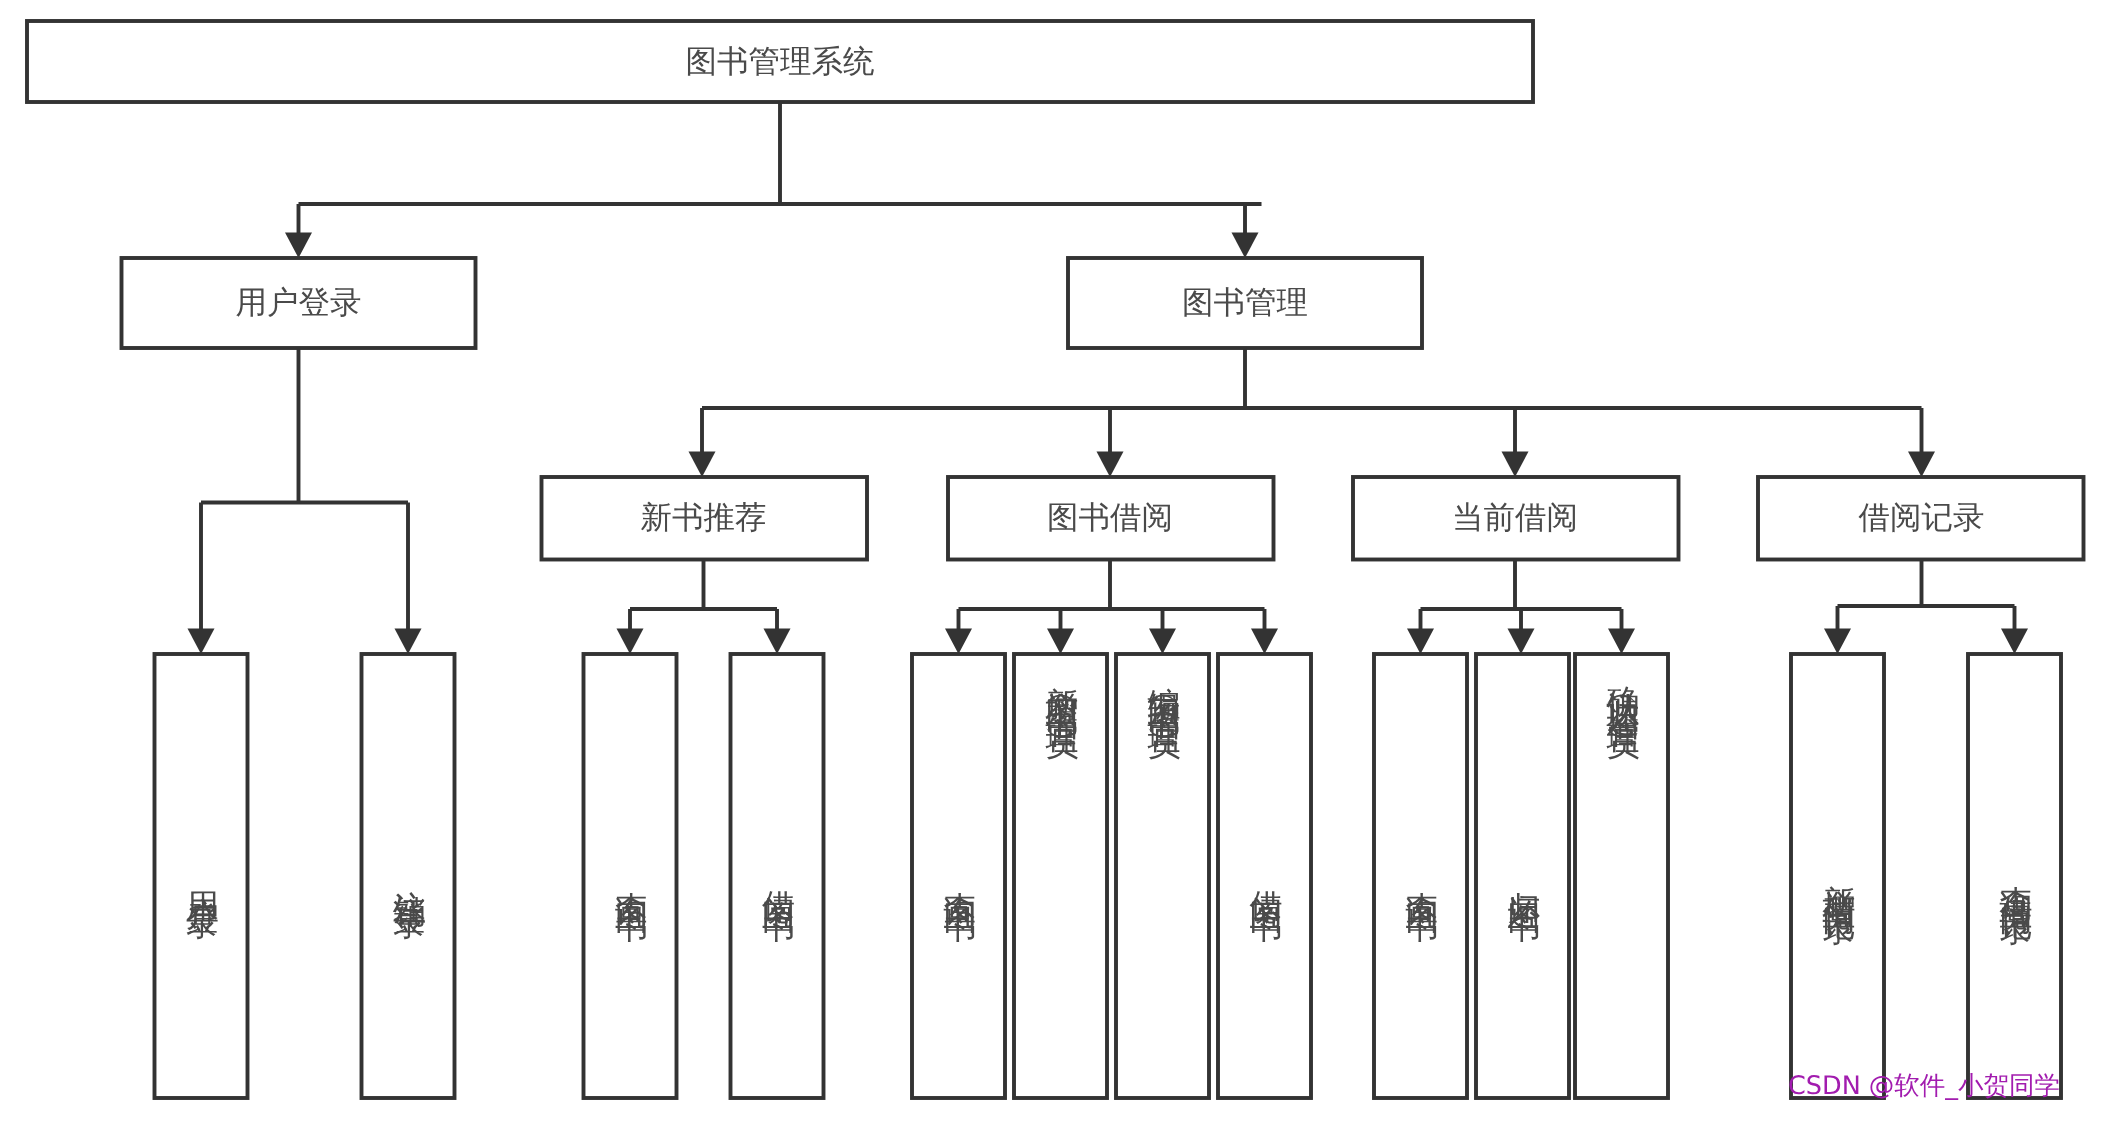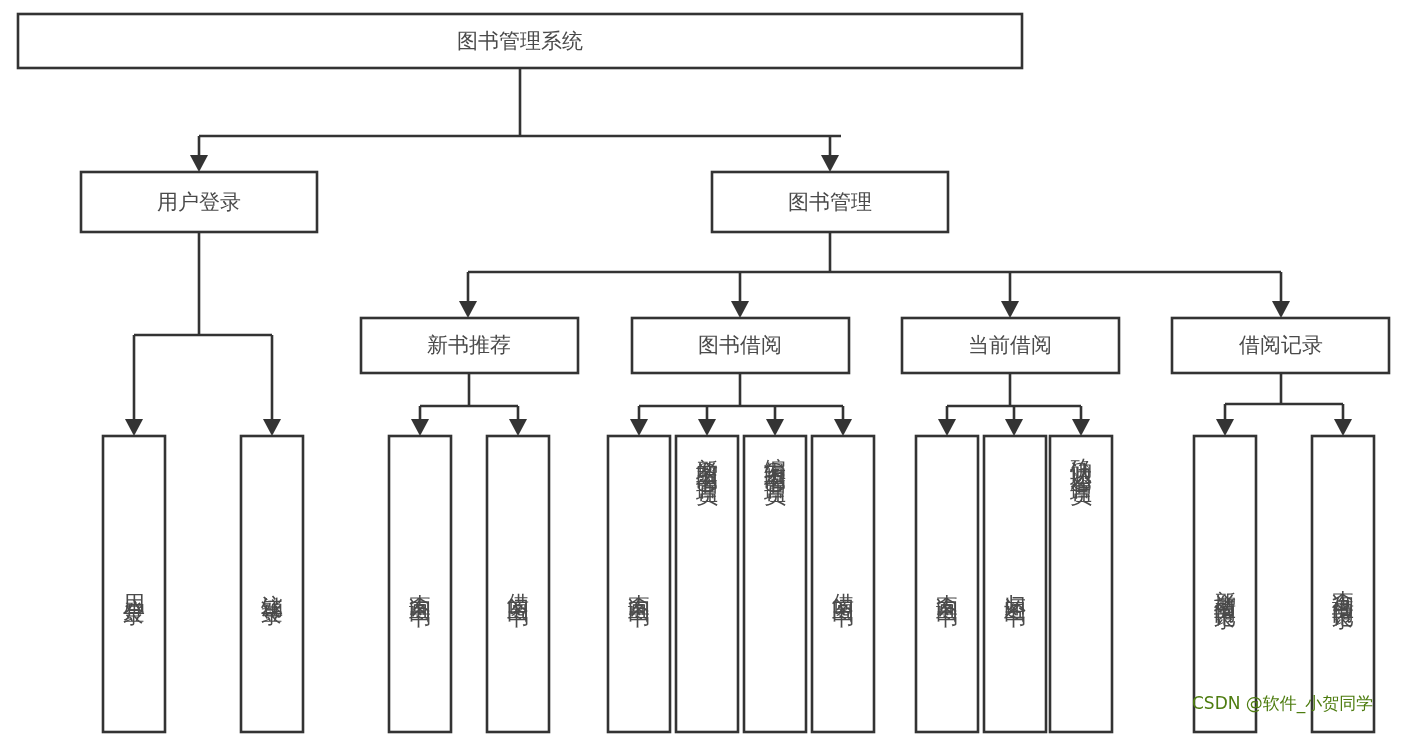--- a/index.html
+++ b/index.html
@@ -65,24 +65,24 @@
     font-family: "DejaVu Sans", "Liberation Sans", sans-serif;
     font-size: 22px;
     line-height: 1;
     letter-spacing: 4px;
     color: #4a4a4a;
     white-space: nowrap;
   }
   .watermark {
     position: absolute;
     left: 1192px;
-    top: 692px;
+    top: 712px;
     font-family: "DejaVu Sans", "Liberation Sans", sans-serif;
     font-size: 17px;
-    color: #4d7c0f;
+    color: #a21caf;
     white-space: nowrap;
     pointer-events: none;
   }
 </style>
 </head>
 <body>
 
 <div id="diagram-root">
 
   <svg id="diagram-svg" viewBox="0 0 1405 747">

